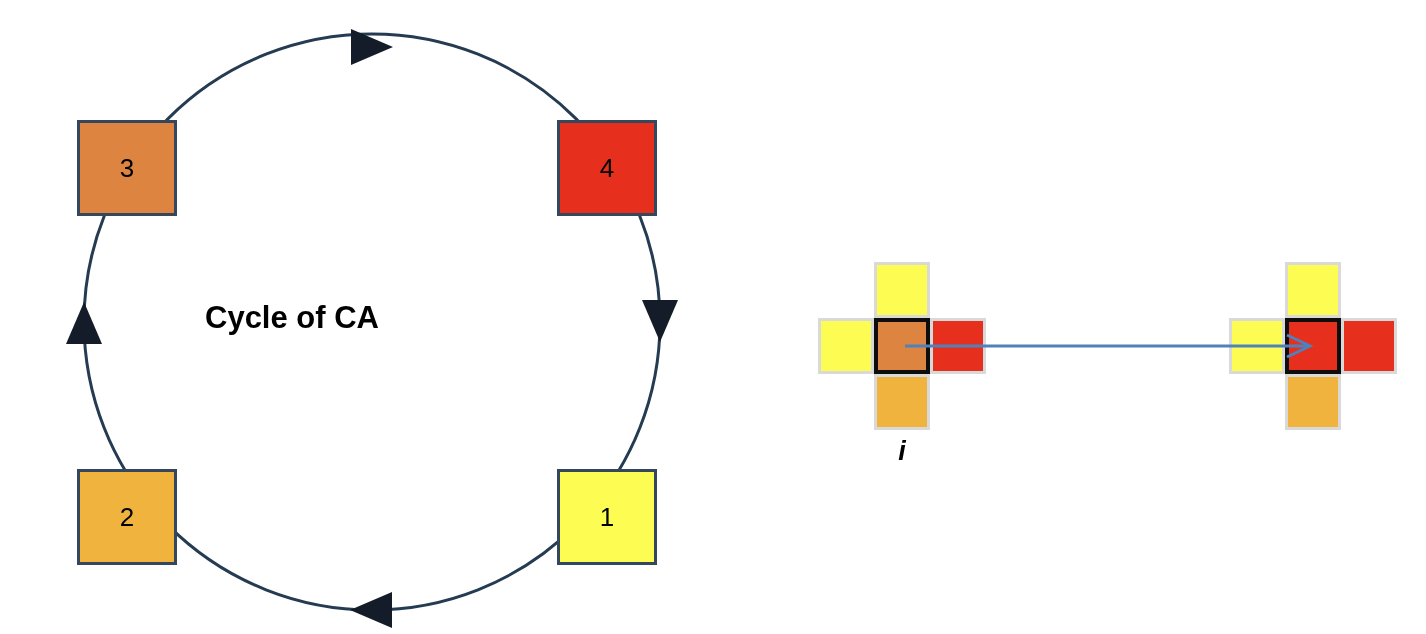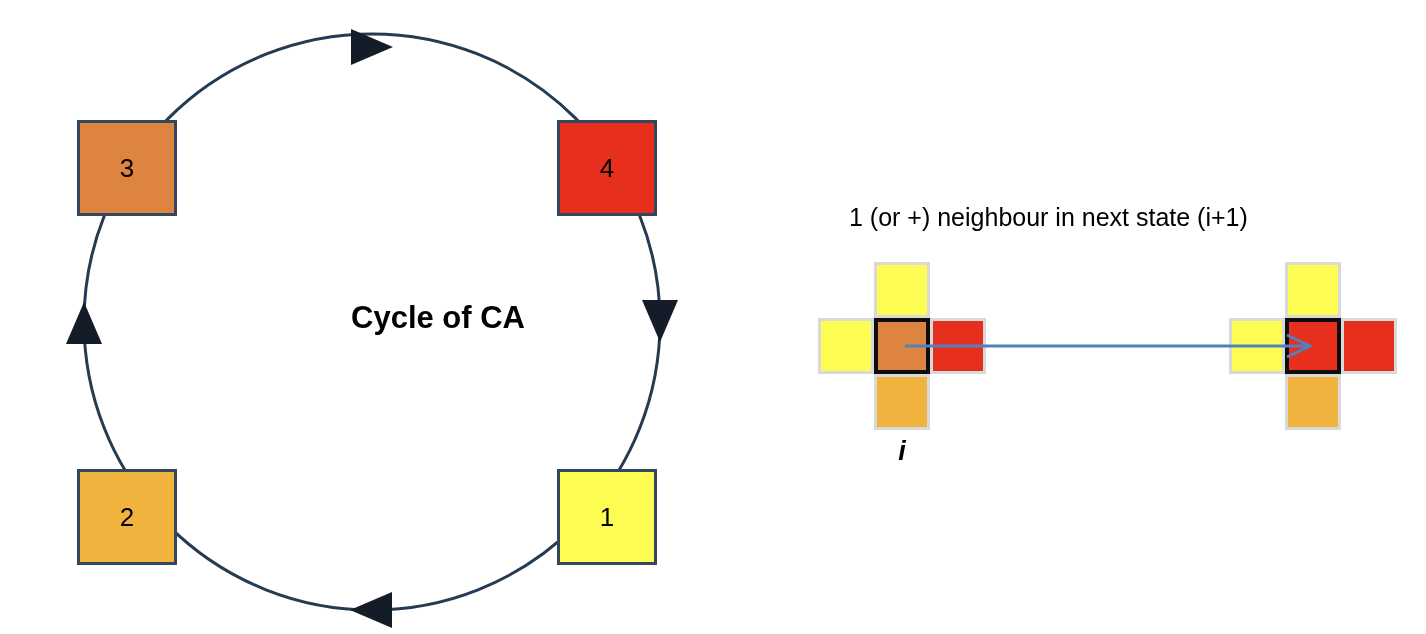--- a/index.html
+++ b/index.html
@@ -19,21 +19,21 @@
     box-sizing:border-box;
     display:flex;align-items:center;justify-content:center;
     font-size:26px;color:#000000;
   }
   .sq3{left:77px;top:120px;}
   .sq4{left:557px;top:120px;}
   .sq1{left:557px;top:469px;}
   .sq2{left:77px;top:469px;}
   .cycle-title{
     position:absolute;left:205px;top:300px;width:320px;
-    text-align:right;
+    text-align:left;
     font-size:31px;font-weight:bold;color:#000000;
   }
   
   .caption{
     position:absolute;left:849px;top:203px;width:577px;
     font-size:25px;color:#000000;white-space:nowrap;
   }
   .cross{position:absolute;width:168px;height:168px;}
   .cross-i{left:818px;top:262px;}
   .cross-i1{left:1229px;top:262px;}
@@ -76,21 +76,20 @@
   </div>
   <div class="state-square sq1" style="background-color: rgb(252, 252, 83);">
     <span>1</span>
   </div>
   <div class="state-square sq2" style="background-color: rgb(240, 180, 62);">
     <span>2</span>
   </div>
 
   <div class="cycle-title">Cycle of CA</div>
 
-  <div class="caption">1 (or +) neighbour in next state (i+1)</div>
 
   <div class="cross cross-i">
     <div class="cell top" style="background-color: rgb(252, 252, 83);"></div>
     <div class="cell left" style="background-color: rgb(252, 252, 83);"></div>
     <div class="cell center" style="background-color: rgb(221, 133, 64);"></div>
     <div class="cell right" style="background-color: rgb(230, 48, 29);"></div>
     <div class="cell bottom" style="background-color: rgb(240, 180, 62);"></div>
   </div>
 
   <div class="cross cross-i1">

